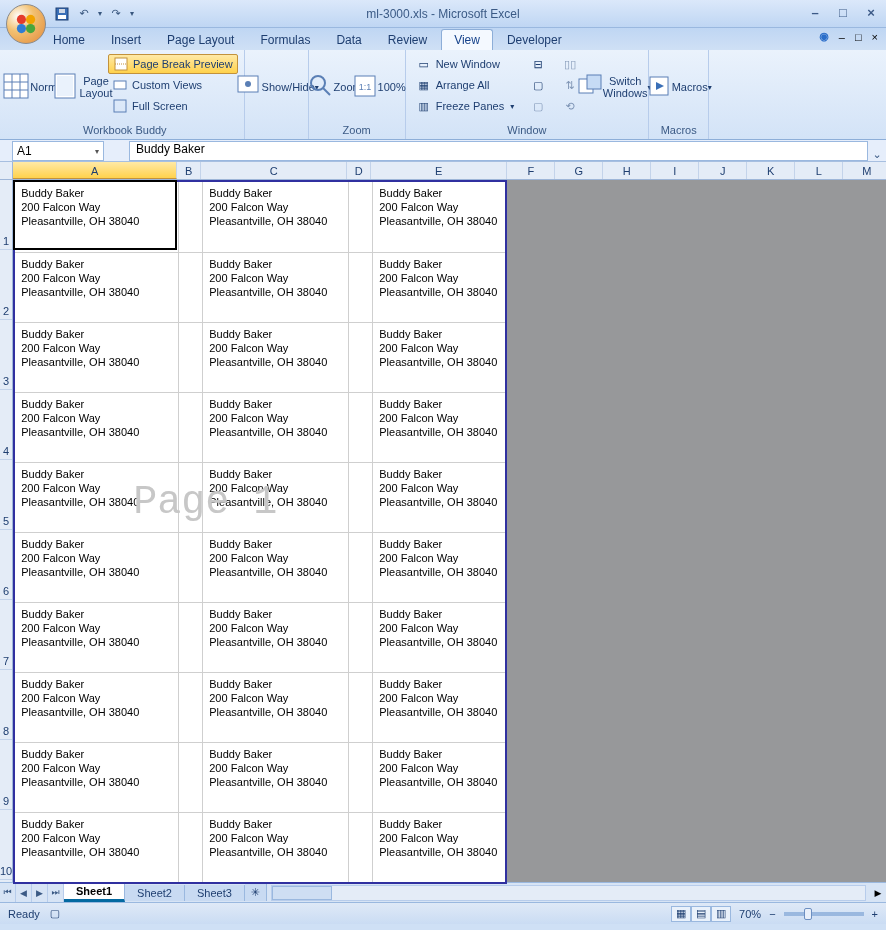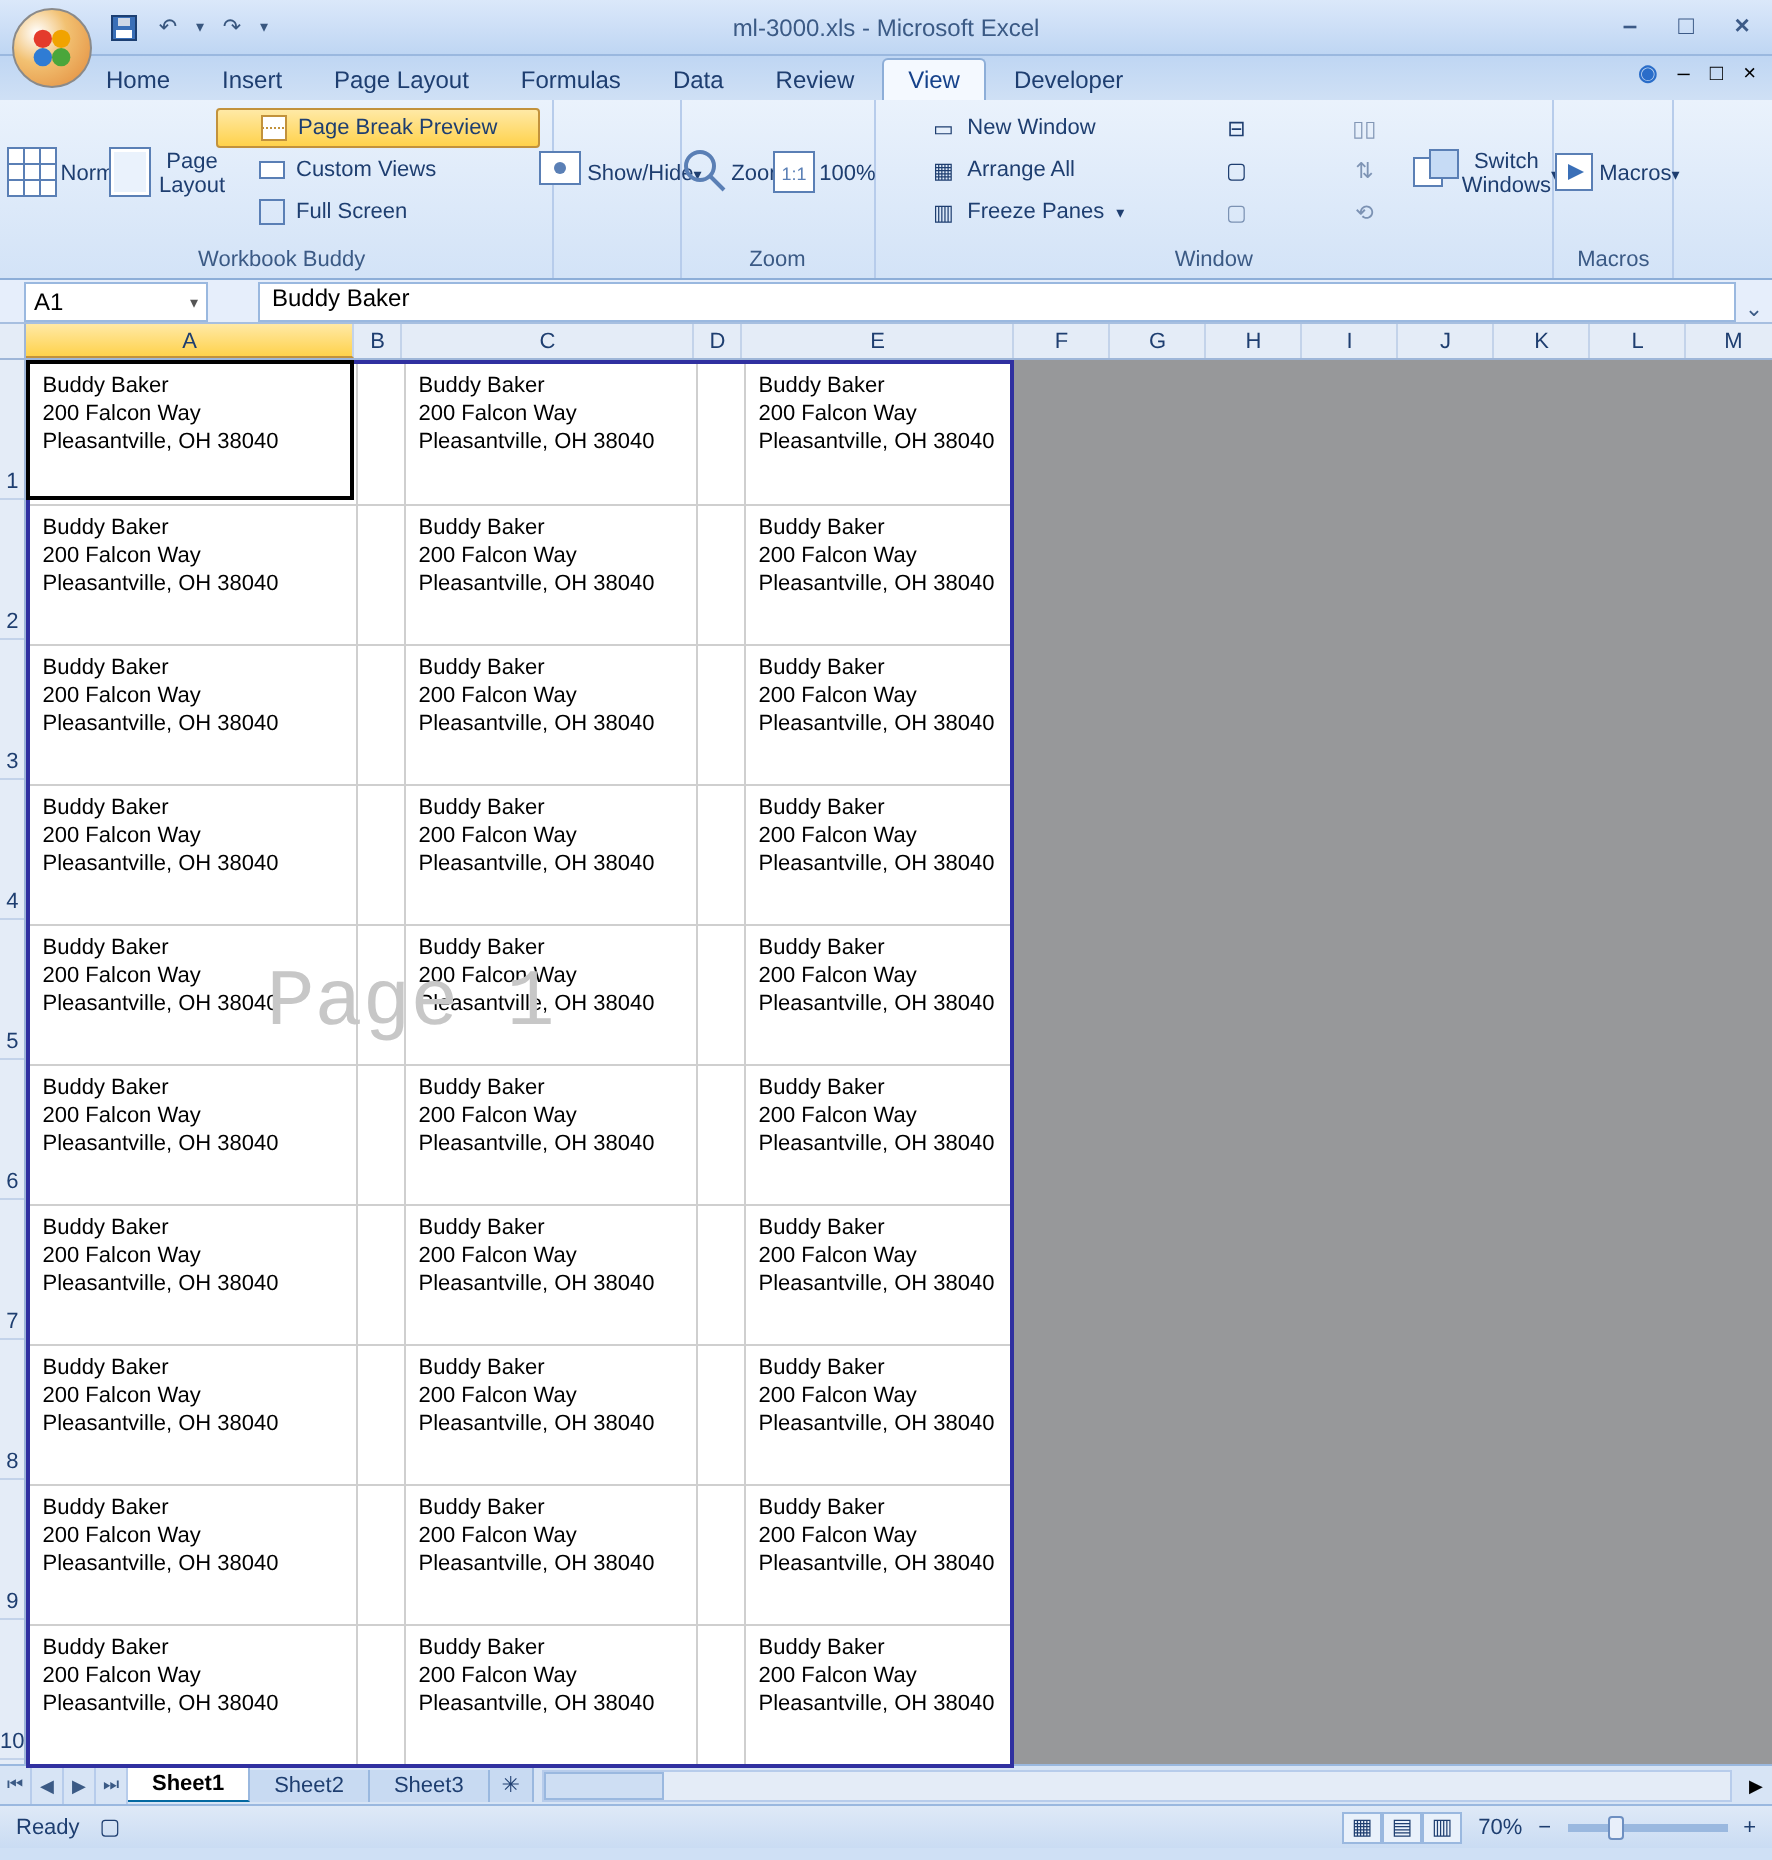--- a/index.html
+++ b/index.html
@@ -22,21 +22,21 @@
 .tab-row .right-icons { position:absolute; right:8px; top:2px; display:flex; gap:10px; align-items:center; }
 
 
 .ribbon { height: 90px; background: linear-gradient(#eaf2fc,#d3e3f7); border-bottom:1px solid #8daed8; display:flex; padding-left:6px; }
 .group { border-right:1px solid #b7cceb; padding: 4px 6px 2px 6px; display:flex; flex-direction:column; justify-content:space-between; }
 .group-body { display:flex; align-items:flex-start; gap:4px; flex:1; }
 .group-label { text-align:center; font-size:11px; color:#3b5a85; padding:1px 0; }
 .big-btn { display:flex; flex-direction:row; align-items:center; justify-content:center; width:44px; height:66px; text-align:center; font-size:11px; color:#1e3e70; border-radius:3px; }
 .big-btn .ic { width:32px; height:32px; display:flex; align-items:center; justify-content:center; margin-bottom:2px; }
 .stk { display:flex; flex-direction:column; gap:1px; }
-.small-btn { display:flex; align-items:center; gap:4px; font-size:11px; color:#1e3e70; height:20px; padding:0 20px; border-radius:2px; white-space:nowrap; }
+.small-btn { display:flex; align-items:center; gap:4px; font-size:11px; color:#1e3e70; height:20px; padding:0 4px; border-radius:2px; white-space:nowrap; }
 .small-btn.active { background: linear-gradient(#ffe9a6,#ffd24c); border:1px solid #c2923c; }
 .small-btn .ic { width:16px; height:16px; display:flex; align-items:center; justify-content:center; }
 
 
 .fx-row { height:22px; background:#e6eefb; border-bottom:1px solid #a7bfe0; display:flex; align-items:flex-end; }
 .name-box { width:92px; height:20px; background:#fff; border:1px solid #9ab8df; margin-left:12px; padding:0 4px; font-size:12px; display:flex; align-items:center; justify-content:space-between; }
 .fx-label { width:20px; text-align:center; font-style:italic; color:#555;padding-left:25px; }
 .fx-input { flex:1; height:20px; background:#fff; border:1px solid #9ab8df; padding:0 6px; font-size:12px; }
 .fx-expand { width:18px; text-align:center; color:#3b5a85; }
 
@@ -60,21 +60,21 @@
 .pcell.c4 { width:24px; border-right:1px solid #cfcfcf; }
 .pcell.c5 { width:132px; }
 .watermark { position:absolute; left:120px; top:300px; font-size:40px; color:#c7c7c7; font-family: Liberation Mono, monospace; pointer-events:none; }
 .sel-cell { position:absolute; left:0; top:0; width:164px; height:70px; border:2px solid #000; pointer-events:none; }
 
 
 .sheet-row { height:20px; background:#d7e4f5; display:flex; align-items:center; border-top:1px solid #9ab8df; }
 .sheet-nav { display:flex; }
 .sheet-nav div { width:16px; height:18px; display:flex; align-items:center; justify-content:center; border-right:1px solid #b7cceb; font-size:9px; color:#3b5a85; }
 .sheet-tab { padding: 2px 12px; font-size:11px; border-right:1px solid #9ab8df; background:#c8daf2; color:#1e3e70; }
-.sheet-tab.active { background:#fff; font-weight:bold; color:#000; border-bottom:1px solid #0369a1; }
+.sheet-tab.active { background:#fff; font-weight:bold; color:#000; border-bottom:3px solid #0369a1; }
 .hscroll { flex:1; height:16px; margin:0 4px; background:#e4ecf7; border:1px solid #b7cceb; position:relative; }
 .hscroll .thumb { position:absolute; left:0; top:0; width:60px; height:14px; background:#cedef3; border:1px solid #9ab8df; }
 
 
 .status { height:22px; background: linear-gradient(#dfe9f7,#cadcf3); display:flex; align-items:center; justify-content:space-between; padding:0 8px; border-top:1px solid #9ab8df; font-size:11px; color:#1e3e70; }
 .status .right { display:flex; align-items:center; gap:8px; }
 .view-btns { display:flex; }
 .view-btns div { width:20px; height:16px; border:1px solid #9ab8df; background:#e9f1fb; display:flex; align-items:center; justify-content:center; }
 .zoom-slider { width:80px; height:4px; background:#9ab8df; position:relative; }
 .zoom-slider .th { position:absolute; left:20px; top:-4px; width:8px; height:12px; background:#e8effa; border:1px solid #6d8fc1; border-radius:2px; }

